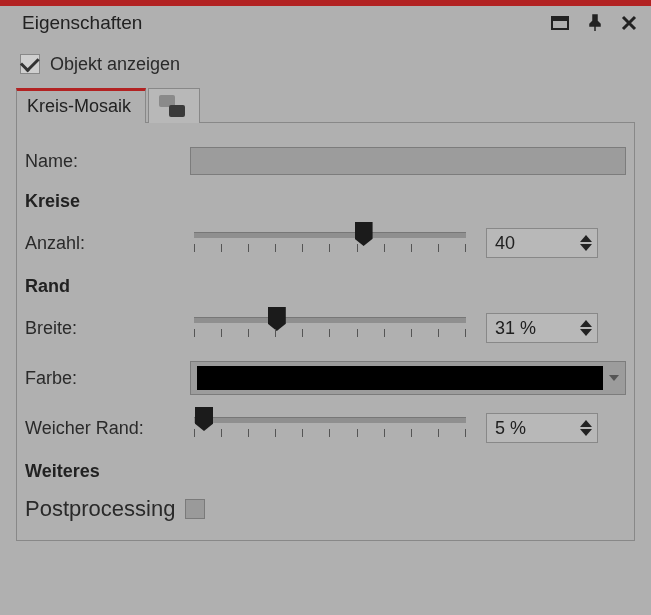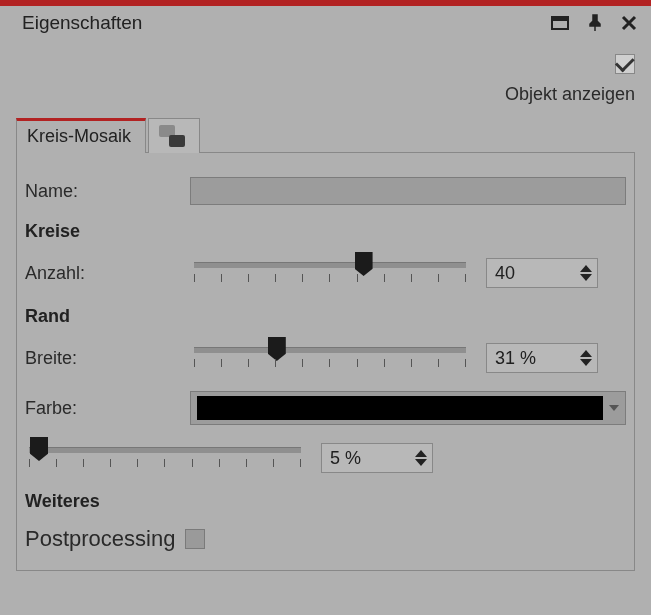--- a/index.html
+++ b/index.html
@@ -30,22 +30,21 @@
     display: flex;
     gap: 18px;
     align-items: center;
   }
   .titlebar-icons svg { display: block; }
   .panel-body {
     padding: 0 16px 10px 16px;
   }
   .row {
     display: flex;
-    align-items: flex-end;
-    flex-direction: column;
+    align-items: flex-start;
   }
   .show-row {
     padding: 12px 0 12px 4px;
     gap: 10px;
   }
   .chk {
     width: 20px; height: 20px;
     background: #cfcfcf;
     border: 1px solid #888;
     display: flex; align-items: center; justify-content: center;
@@ -323,20 +322,21 @@
 
     <div class="field-row">
       <div class="field-label">Farbe:</div>
       <div class="color-box">
         <div class="color-swatch"></div>
         <div class="tri-down-sm"></div>
       </div>
     </div>
 
     <div class="field-row">
+      <div class="field-label">Weicher Rand:</div>
       <div class="slider-wrap">
         <div class="slider-track"></div>
         <div class="slider-thumb" style="left:5%"></div>
         <div class="slider-ticks">
             <span></span>
             <span></span>
             <span></span>
             <span></span>
             <span></span>
             <span></span>

